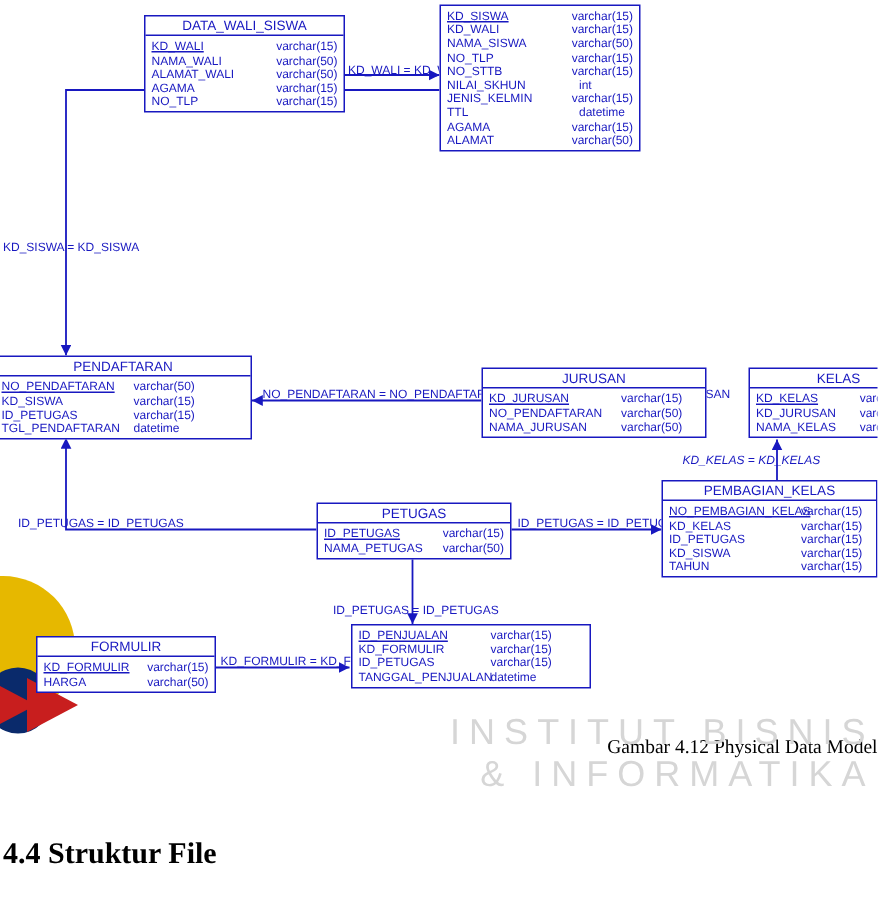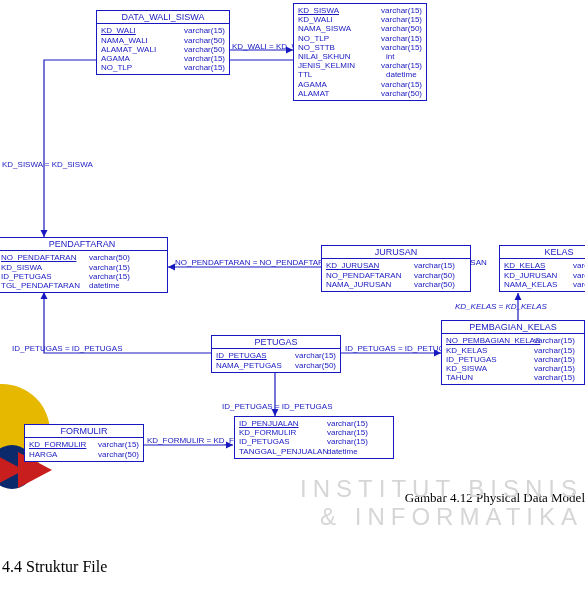--- a/index.html
+++ b/index.html
@@ -7,21 +7,21 @@
   svg.rel{position:absolute;top:0;left:0;width:585px;height:608px;pointer-events:none;}
   .tbl{position:absolute;border:1.5px solid #1818c0;background:#fff;font-size:8px;line-height:1.15;}
   .tbl .hdr{border-bottom:1.5px solid #1818c0;text-align:center;font-size:9px;padding:1px 4px;color:#1818c0;}
   .tbl .body{padding:2px 4px;color:#1818c0;}
   .row{display:flex;white-space:nowrap;}
   .cname{width:88px;}
   .ctype{}
   .pk{text-decoration:underline;}
   .lbl{position:absolute;font-size:8px;color:#1818c0;white-space:nowrap;}
   .cap{position:absolute;text-align:right;width:100%;font-size:13px;font-family:'Times New Roman',serif;}
-  .sec{position:absolute;font-size:16px;font-weight:normal;font-family:'Times New Roman',serif;}
+  .sec{position:absolute;font-size:20px;font-weight:bold;font-family:'Times New Roman',serif;}
   .wm{position:absolute;right:2px;font-size:24px;letter-spacing:6px;color:#d6d6d6;font-weight:400;}
   .deco-tri{position:absolute;width:0;height:0;border-top:18px solid transparent;border-bottom:18px solid transparent;}
   .deco-circ{position:absolute;border-radius:50%;}
 </style>
 </head>
 <body>
 
 <div class="page">
 
   <div class="deco-circ" style="left:-46px;top:384px;width:96px;height:96px;background:#e6b800;"></div>

